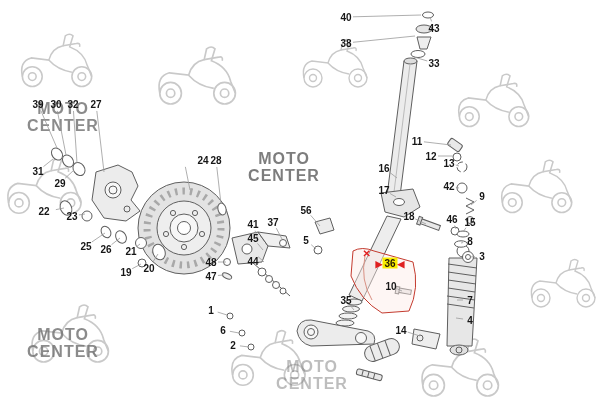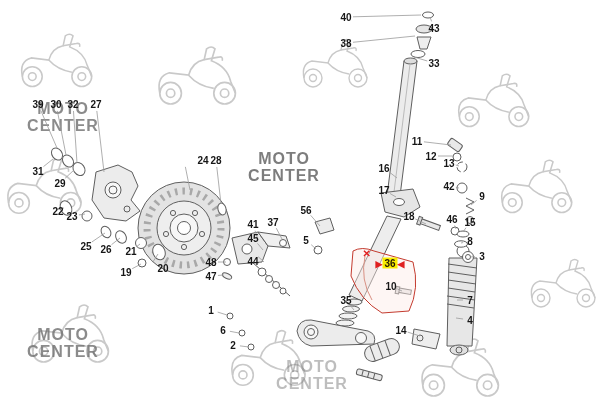--- a/index.html
+++ b/index.html
@@ -282,27 +282,27 @@
       <line x1="397.37256534223826" y1="288.8966206101083" x2="402" y2="291" stroke="#9a9a9a" stroke-width="0.8"></line>
     </svg>
 
   <div class="abs-layer" id="label-layer">
       <div class="part-label" style="left: 38px; top: 104px; color: rgb(22, 22, 22);">39</div>
       <div class="part-label" style="left: 56px; top: 104px; color: rgb(22, 22, 22);">30</div>
       <div class="part-label" style="left: 73px; top: 104px; color: rgb(22, 22, 22);">32</div>
       <div class="part-label" style="left: 96px; top: 104px; color: rgb(22, 22, 22);">27</div>
       <div class="part-label" style="left: 38px; top: 171px; color: rgb(22, 22, 22);">31</div>
       <div class="part-label" style="left: 60px; top: 183px; color: rgb(22, 22, 22);">29</div>
-      <div class="part-label" style="left: 58px; top: 211px; color: rgb(22, 22, 22);">22</div>
+      <div class="part-label" style="left: 44px; top: 211px; color: rgb(22, 22, 22);">22</div>
       <div class="part-label" style="left: 72px; top: 216px; color: rgb(22, 22, 22);">23</div>
       <div class="part-label" style="left: 86px; top: 246px; color: rgb(22, 22, 22);">25</div>
       <div class="part-label" style="left: 106px; top: 249px; color: rgb(22, 22, 22);">26</div>
       <div class="part-label" style="left: 131px; top: 251px; color: rgb(22, 22, 22);">21</div>
       <div class="part-label" style="left: 126px; top: 272px; color: rgb(22, 22, 22);">19</div>
-      <div class="part-label" style="left: 163px; top: 268px; color: rgb(22, 22, 22);">20</div>
+      <div class="part-label" style="left: 149px; top: 268px; color: rgb(22, 22, 22);">20</div>
       <div class="part-label" style="left: 184px; top: 160px; color: rgb(22, 22, 22); margin-left: 19px;">24</div>
       <div class="part-label" style="left: 216px; top: 160px; color: rgb(22, 22, 22);">28</div>
       <div class="part-label" style="left: 211px; top: 262px; color: rgb(22, 22, 22);">48</div>
       <div class="part-label" style="left: 211px; top: 276px; color: rgb(22, 22, 22);">47</div>
       <div class="part-label" style="left: 253px; top: 224px; color: rgb(22, 22, 22);">41</div>
       <div class="part-label" style="left: 273px; top: 222px; color: rgb(22, 22, 22);">37</div>
       <div class="part-label" style="left: 253px; top: 238px; color: rgb(22, 22, 22);">45</div>
       <div class="part-label" style="left: 253px; top: 261px; color: rgb(22, 22, 22); text-align: center;">44</div>
       <div class="part-label" style="left: 306px; top: 210px; color: rgb(22, 22, 22);">56</div>
       <div class="part-label" style="left: 306px; top: 240px; color: rgb(22, 22, 22);">5</div>

